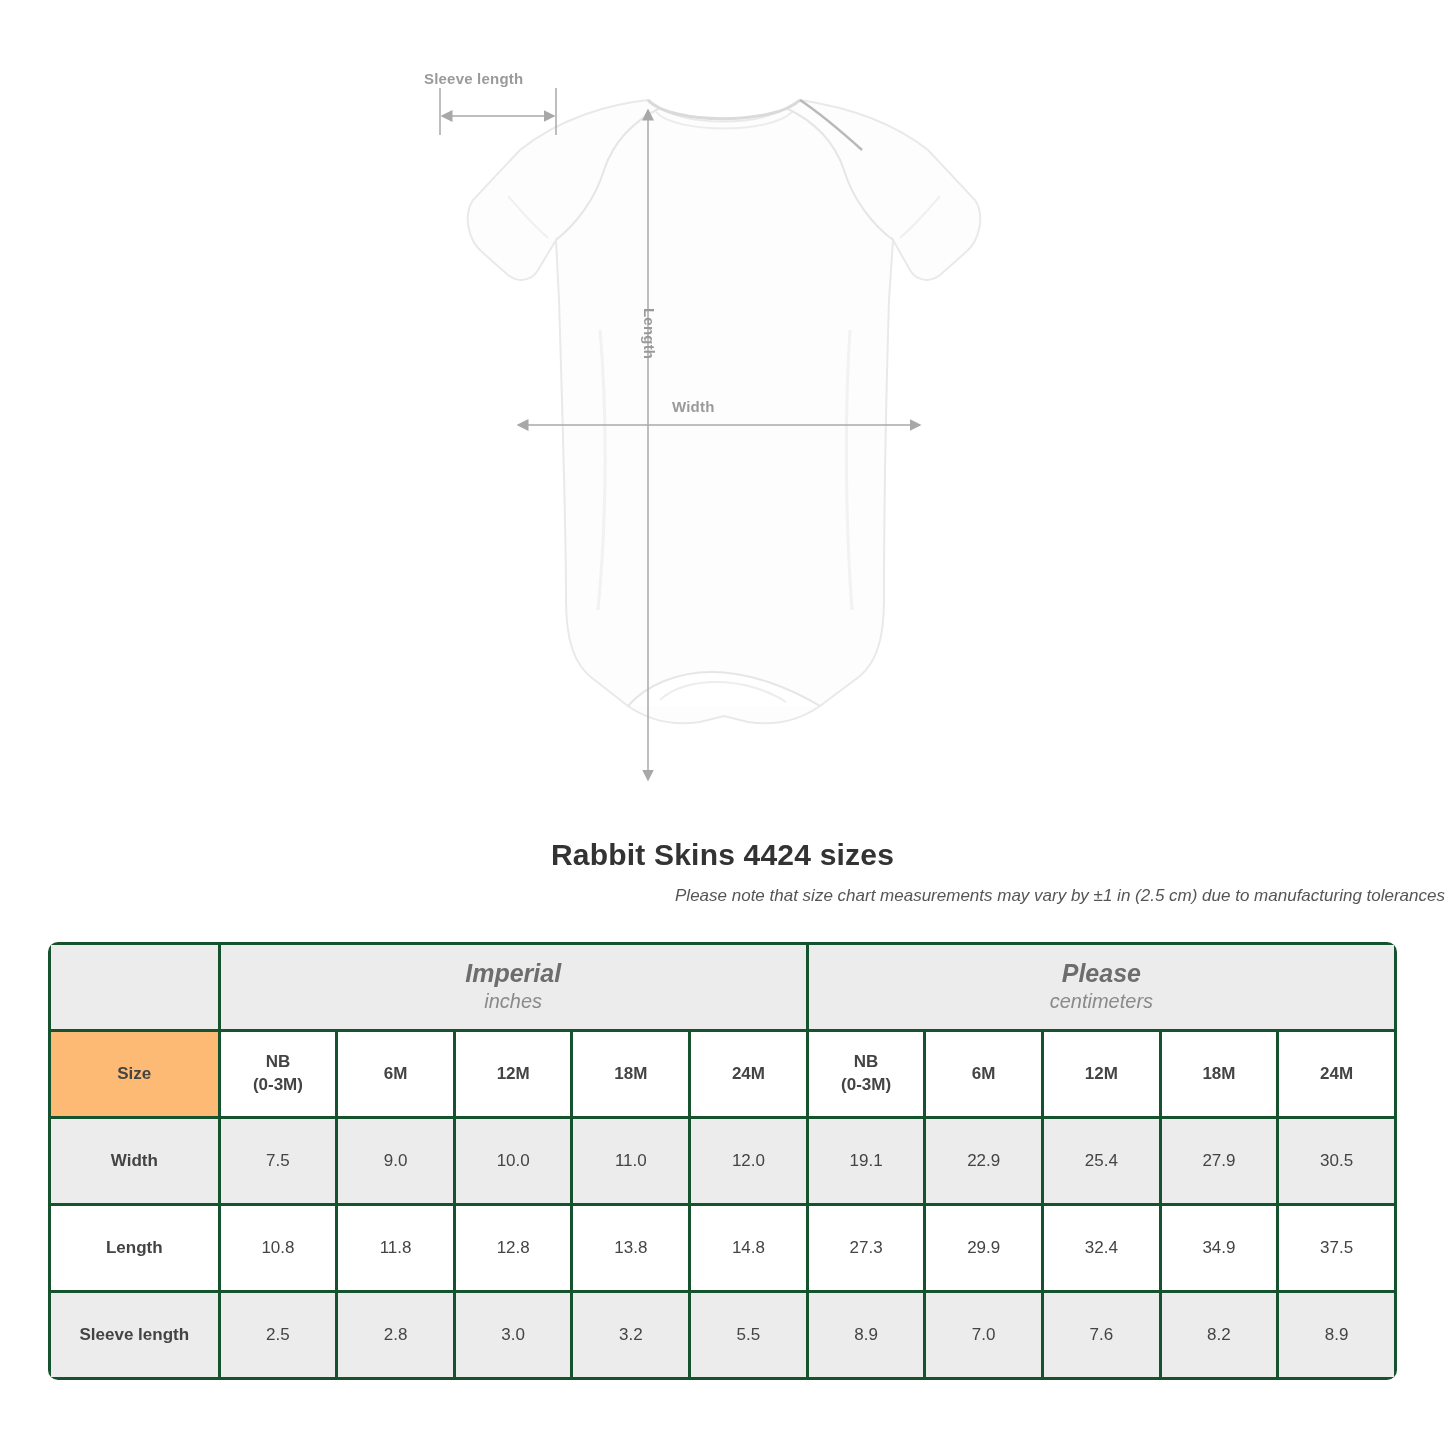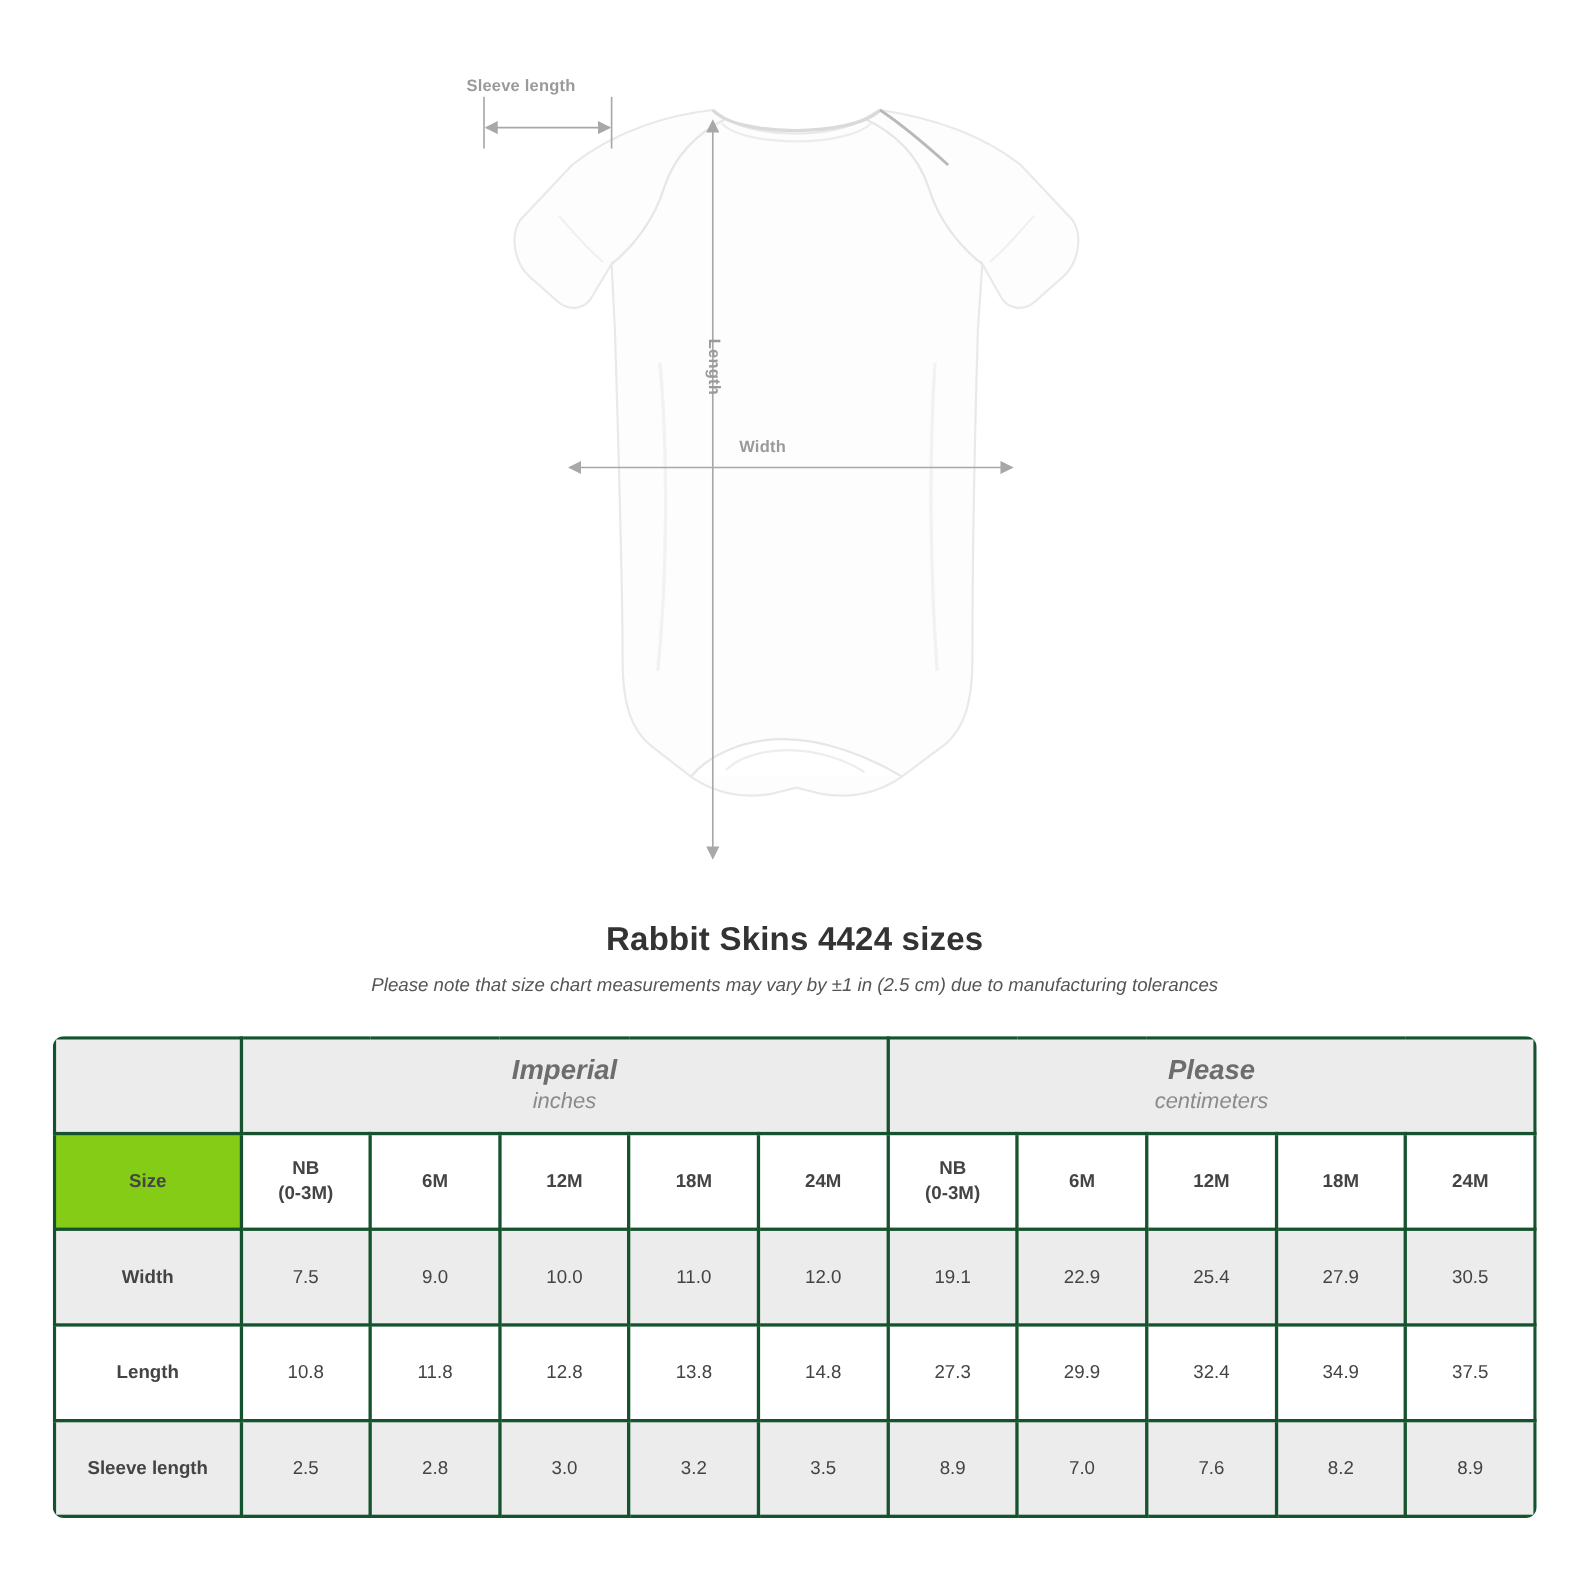--- a/index.html
+++ b/index.html
@@ -53,21 +53,21 @@
   .chart-title {
     text-align: center;
     font-size: 30px;
     font-weight: bold;
     color: #333333;
     margin: 0;
     padding-top: 8px;
     letter-spacing: .2px;
   }
   .chart-note {
-    text-align: center;
+    text-align: right;
     font-size: 17px;
     font-style: italic;
     color: #555555;
     margin: 14px 0 0 0;
   }
 
   
   .table-wrap {
     margin: 36px auto 0 auto;
     width: 1349px;
@@ -109,21 +109,21 @@
     line-height: 1.4;
   }
   .head-row td {
     background: #ffffff;
     font-weight: bold;
     color: #3b3b3b;
     font-size: 17px;
     line-height: 1.35;
   }
   .head-row td.rowlabel {
-    background: #84cc16;
+    background: #fdba74;
   }
   tr.alt td {
     background: #ececec;
   }
   tr.plain td {
     background: #ffffff;
   }
   td.rowlabel {
     font-weight: bold;
     color: #3b3b3b;
@@ -299,21 +299,21 @@
           <td>34.9</td>
           <td>37.5</td>
         </tr>
 
         <tr class="alt">
           <td class="rowlabel">Sleeve length</td>
           <td>2.5</td>
           <td>2.8</td>
           <td>3.0</td>
           <td>3.2</td>
-          <td>3.5</td>
+          <td>5.5</td>
           <td>8.9</td>
           <td>7.0</td>
           <td>7.6</td>
           <td>8.2</td>
           <td>8.9</td>
         </tr>
       </tbody>
     </table>
   </div>
 

